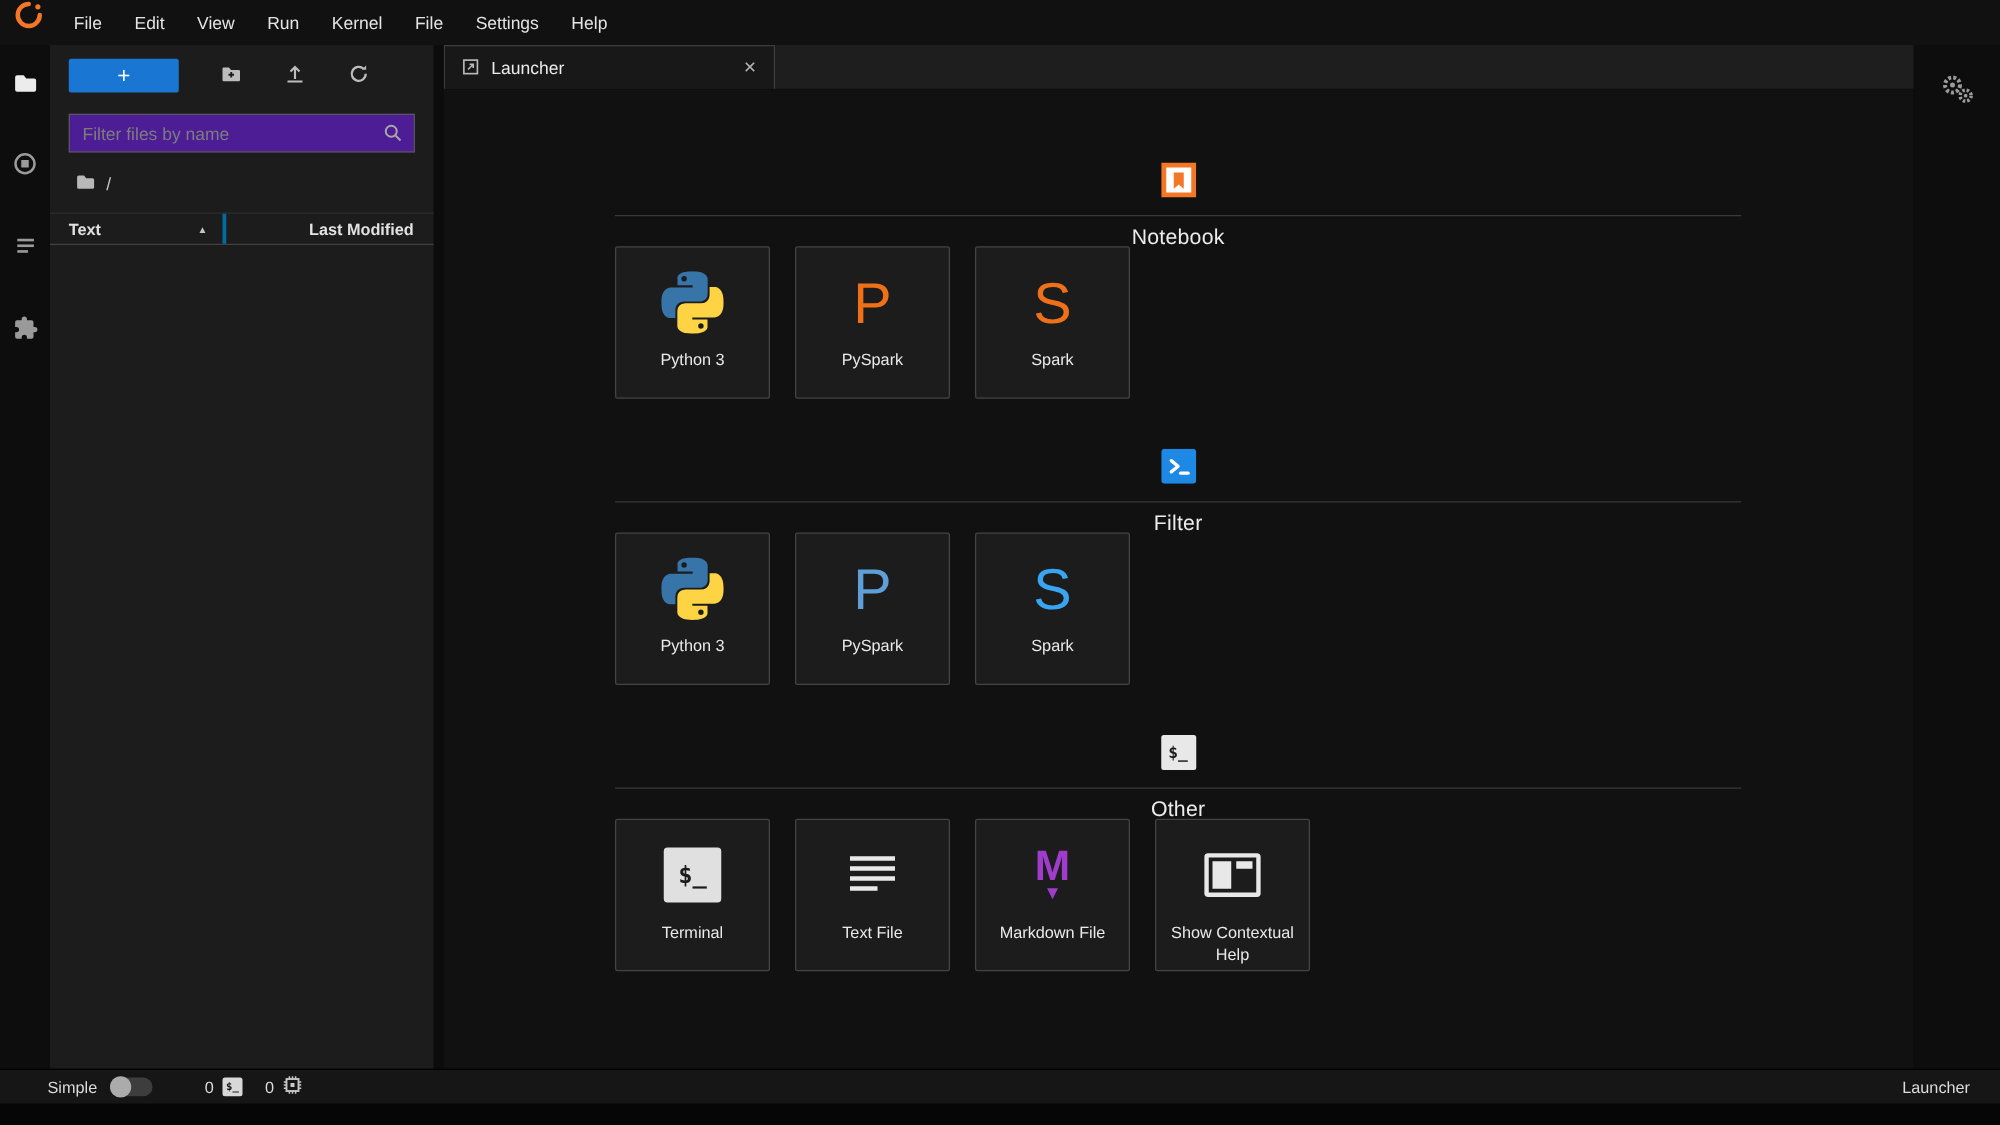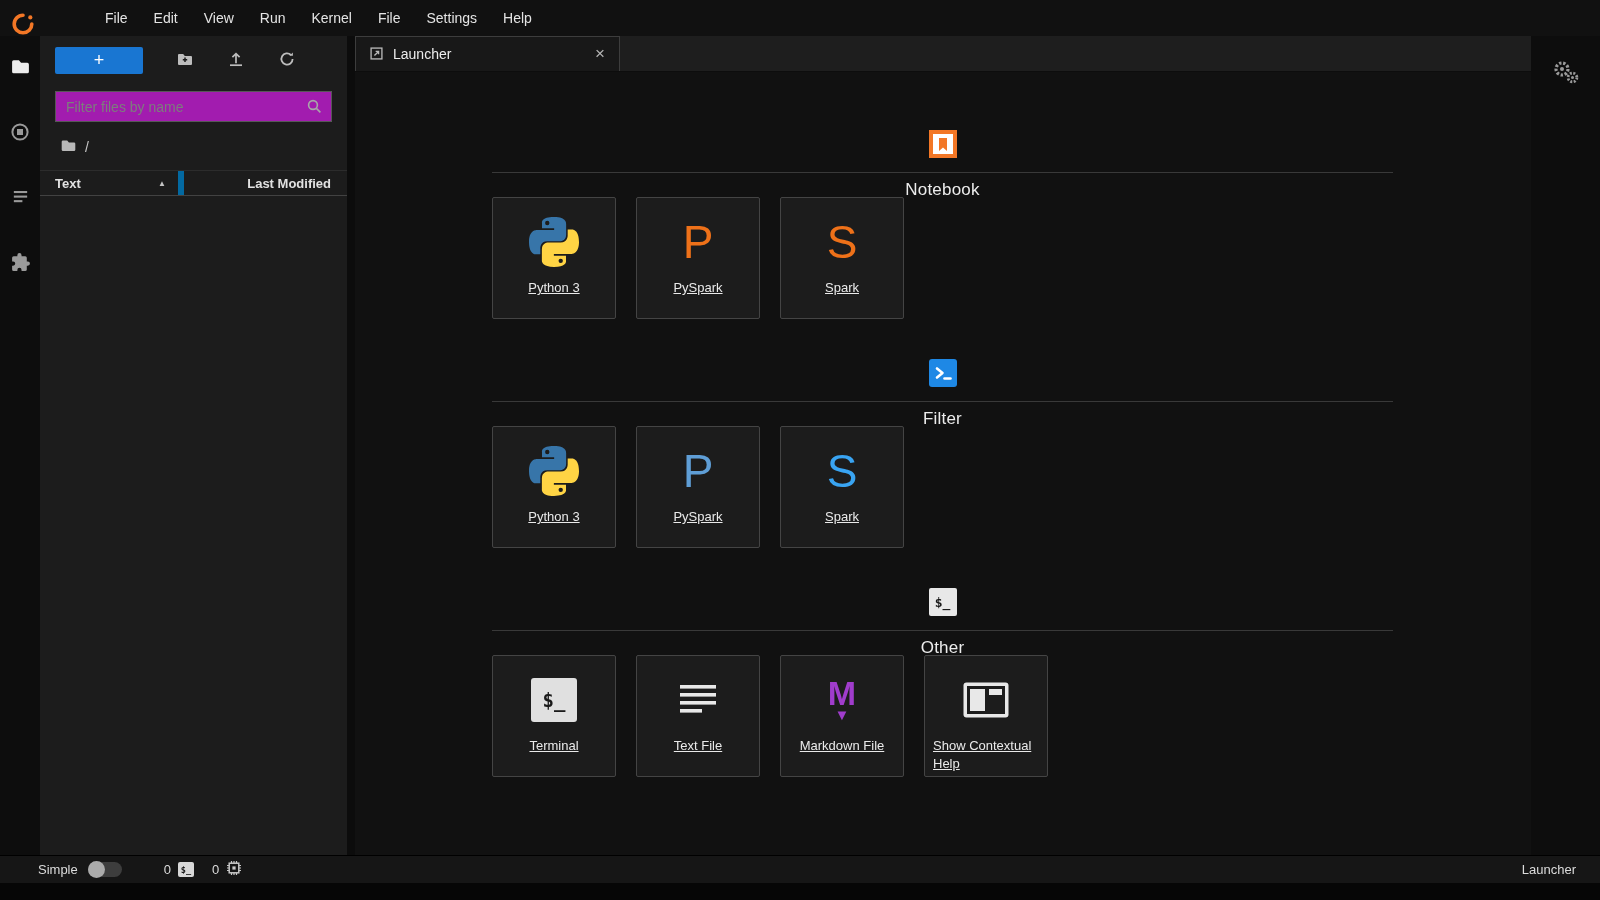--- a/index.html
+++ b/index.html
@@ -1,47 +1,47 @@
 <!DOCTYPE html>
 <html><head>
 <meta charset="utf-8">
 <style>
   * { margin:0; padding:0; box-sizing:border-box; }
   html,body { width:1600px; height:900px; }
   body { background:#0a0a0a; font-family:"Liberation Sans", sans-serif; color:#d8d8d8; overflow:hidden; }
   .app { width:1600px; height:900px; display:flex; flex-direction:column; }
 
   
-  .menubar { flex:0 0 36px; background:#111; display:flex; align-items:flex-end; padding-left:8px;gap:46px; }
+  .menubar { flex:0 0 36px; background:#111; display:flex; align-items:flex-start; padding-left:8px; }
   .logo { width:30px; display:flex; align-items:center; justify-content:center; margin-right:8px; }
   .menu-items { display:flex; }
   .menu-item { padding:0 13px; font-size:14px; color:#e4e4e4; line-height:36px; cursor:pointer; }
 
   
   .main-row { flex:1 1 auto; display:flex; min-height:0; }
 
   .activity-bar { width:40px; background:#0d0d0d; display:flex; flex-direction:column; align-items:center; }
   .activity-item { width:40px; height:65px; display:flex; align-items:center; justify-content:center; color:#9a9a9a; cursor:pointer; }
   .activity-item.active { color:#ececec; }
 
   
   .file-browser { width:307px; background:#1c1c1c; display:flex; flex-direction:column; }
   .fb-toolbar { display:flex; align-items:center; padding:11px 15px 0 15px; }
   .new-launcher-btn { width:88px; height:27px; background:#1976d2; color:#fff; border:none; border-radius:2px; font-size:18px; line-height:25px; cursor:pointer; font-family:inherit; }
   .fb-icon-btn { background:none; border:none; color:#bdbdbd; cursor:pointer; display:flex; margin-left:33px; }
   .fb-icon-btn:first-of-type { margin-left:19px; }
   .filter-wrap { margin:17px 15px 0 15px; position:relative; }
-  .filter-input { width:100%; height:31px; background:#a21caf; border:1px solid #575757; color:#d8d8d8; font-size:14px; padding:0 34px 0 10px; font-family:inherit; outline:none; }
+  .filter-input { width:100%; height:31px; background:#4c1d95; border:1px solid #575757; color:#d8d8d8; font-size:14px; padding:0 34px 0 10px; font-family:inherit; outline:none; }
   .filter-input::placeholder { color:#7d7d7d; }
   .filter-search-icon { position:absolute; right:9px; top:7px; color:#a8a8a8; pointer-events:none; }
   .breadcrumb { display:flex; align-items:center; gap:8px; padding:15px 15px 13px 20px; color:#c8c8c8; font-size:14px; }
   .fb-header { display:flex; height:26px; border-top:1px solid #2c2c2c; border-bottom:1px solid #424242; font-size:13px; font-weight:bold; color:#e2e2e2; }
   .fb-col-name { flex:0 0 138px; display:flex; align-items:center; padding:0 12px 0 15px; }
   .sort-caret { font-size:8px; color:#c4c4c4; margin-left:auto; }
-  .fb-col-mod { flex:1 1 auto; display:flex; align-items:center; justify-content:flex-end; padding-right:16px; border-left:6px solid #0369a1; }
+  .fb-col-mod { flex:1 1 auto; display:flex; align-items:center; justify-content:flex-end; padding-right:16px; border-left:3px solid #0369a1; }
   .fb-list { flex:1 1 auto; }
 
   .splitter { width:8px; background:#0c0c0c; cursor:col-resize; }
 
   
   .main-area { flex:1 1 auto; display:flex; flex-direction:column; min-width:0; }
   .tab-bar { flex:0 0 36px; background:#1e1e1e; display:flex; border-bottom:1px solid #0d0d0d; }
   .tab { width:265px; background:#181818; box-shadow: inset 0 1px 0 #3d3d3d, inset 1px 0 0 #3d3d3d, inset -1px 0 0 #3d3d3d; display:flex; align-items:center; gap:9px; padding:0 10px 0 14px; font-size:14px; color:#ececec; cursor:pointer; }
   .tab-icon { display:flex; color:#b8b8b8; }
   .tab-close { margin-left:auto; font-size:17px; line-height:1; color:#b4b4b4; padding:2px 5px; cursor:pointer; }
@@ -51,21 +51,21 @@
   .l-section { margin-bottom:40px; }
   .sec-header { display:flex; align-items:center; gap:22px; height:28px;flex-direction:column; }
   .sec-icon { width:28px; height:28px; display:flex; align-items:center; justify-content:center; flex:0 0 28px; }
   .other-sec-icon { background:#e8e8e8; border-radius:2px; color:#1a1a1a; font-family:"DejaVu Sans Mono", monospace; font-weight:bold; font-size:13px; }
   .sec-title { font-size:17px; font-weight:400; color:#ececec; letter-spacing:.2px; }
   .sec-divider { border-bottom:1px solid #393939; margin-top:14px; }
   .cards { display:flex; gap:20px; margin-top:24px; }
   .card { width:124px; height:122px; background:#1c1c1c; border:1px solid #444; border-radius:2px; display:flex; flex-direction:column; align-items:center; padding-top:15px; cursor:pointer; }
   .card-icon { height:58px; display:flex; align-items:center; justify-content:center; }
   .letter-icon { font-size:46px; line-height:1; font-weight:400; }
-  .card-label { margin-top:8px; font-size:13px; color:#eaeaea; text-align:left; line-height:1.35; padding:0 8px;text-decoration:underline; }
+  .card-label { margin-top:8px; font-size:13px; color:#eaeaea; text-align:center; line-height:1.35; padding:0 8px; }
   .terminal-tile { width:46px; height:44px; background:#e0e0e0; border-radius:3px; color:#1a1a1a; font-family:"DejaVu Sans Mono", monospace; font-weight:bold; font-size:19px; display:flex; align-items:center; justify-content:center; }
   .md-icon { display:flex; flex-direction:column; align-items:center; line-height:.85; }
   .md-m { font-size:34px; font-weight:bold; }
   .md-arrow { font-size:15px; margin-top:1px; }
 
   
   .right-bar { width:69px; background:#0d0d0d; display:flex; flex-direction:column; align-items:center; padding-top:18px; }
   .right-bar .activity-item { height:40px; }
 
   

